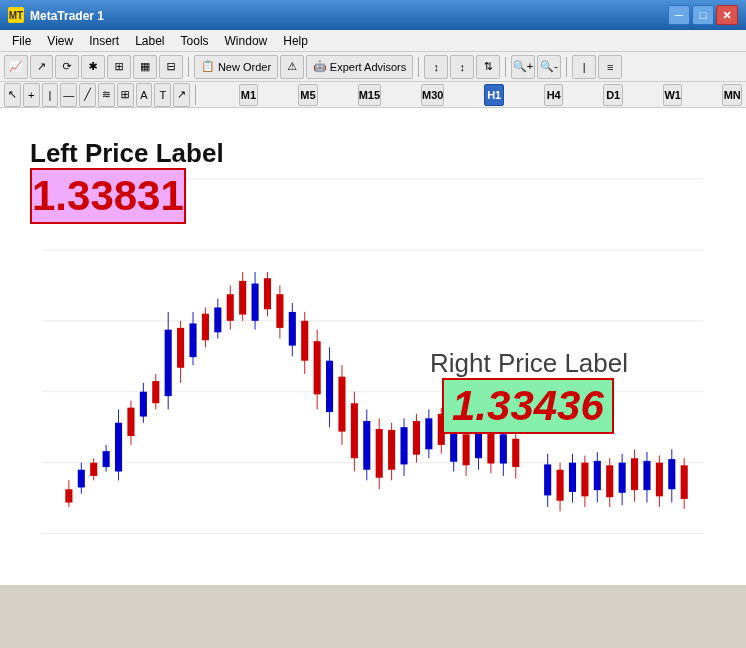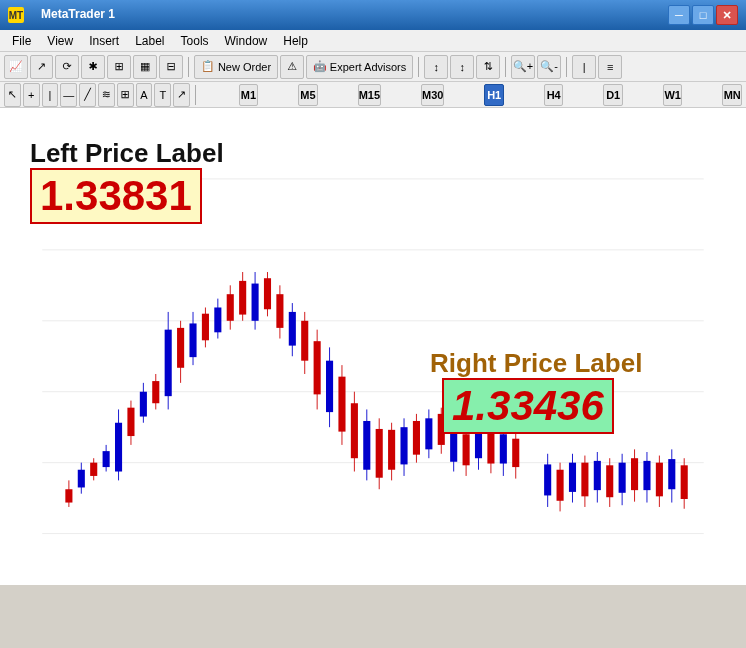--- a/index.html
+++ b/index.html
@@ -8,21 +8,21 @@
     
     .title-bar {
       height: 30px;
       background: linear-gradient(to bottom, #4a90d9, #1c5fa8);
       display: flex; align-items: center; justify-content: space-between;
       padding: 0 8px;
       color: white;
       font-size: 12px;
       font-weight: bold;
     }
-    .title-bar-left { display: flex; align-items: flex-start; gap: 17px; }
+    .title-bar-left { display: flex; align-items: flex-end; gap: 6px; }
     .title-bar-icon { width: 16px; height: 16px; background: #ffd700; border-radius: 2px; font-size: 10px; display: flex; align-items: center; justify-content: center; color: #333; font-weight: bold; }
     .title-bar-controls { display: flex; gap: 2px; }
     .tb-btn { width: 22px; height: 20px; background: #6aa8e8; border: 1px solid #2a70c0; color: white; font-size: 11px; display: flex; align-items: center; justify-content: center; cursor: pointer; border-radius: 2px; }
     .tb-btn.close { background: #d9534f; border-color: #b52b27; }
 
     
     .menu-bar {
       height: 22px;
       background: #f0f0f0;
       display: flex; align-items: center;
@@ -73,41 +73,41 @@
       background: white;
       overflow: hidden;
     }
 
     
     .price-label-left {
       position: absolute;
       top: 60px; left: 30px;
       font-size: 42px; font-weight: bold; color: #cc0000;
       border: 2px solid #cc0000;
-      padding: 2px 8px;
-      background: #fef9c3;
+      padding: 2px 0;
+      background: #f0abfc;
     }
     .price-label-right {
       position: absolute;
       top: 270px; left: 442px;
       font-size: 42px; font-weight: bold; color: #cc0000;
       border: 2px solid #cc0000;
       padding: 2px 8px;
       background: #86efac;
       font-style: italic;
     }
     .left-price-title {
       position: absolute;
       top: 30px; left: 30px;
       font-size: 26px; font-weight: bold; color: #111;
     }
     .right-price-title {
       position: absolute;
       top: 240px; left: 430px;
-      font-size: 26px; font-weight: bold; color: #a16207;
+      font-size: 26px; font-weight: normal; color: #404040;
     }
 
     
     .chart-svg { position: absolute; top: 0; left: 0; width: 100%; height: 100%; }
   </style>
 </head>
 <body>
 
 <div class="title-bar">
   <div class="title-bar-left">

